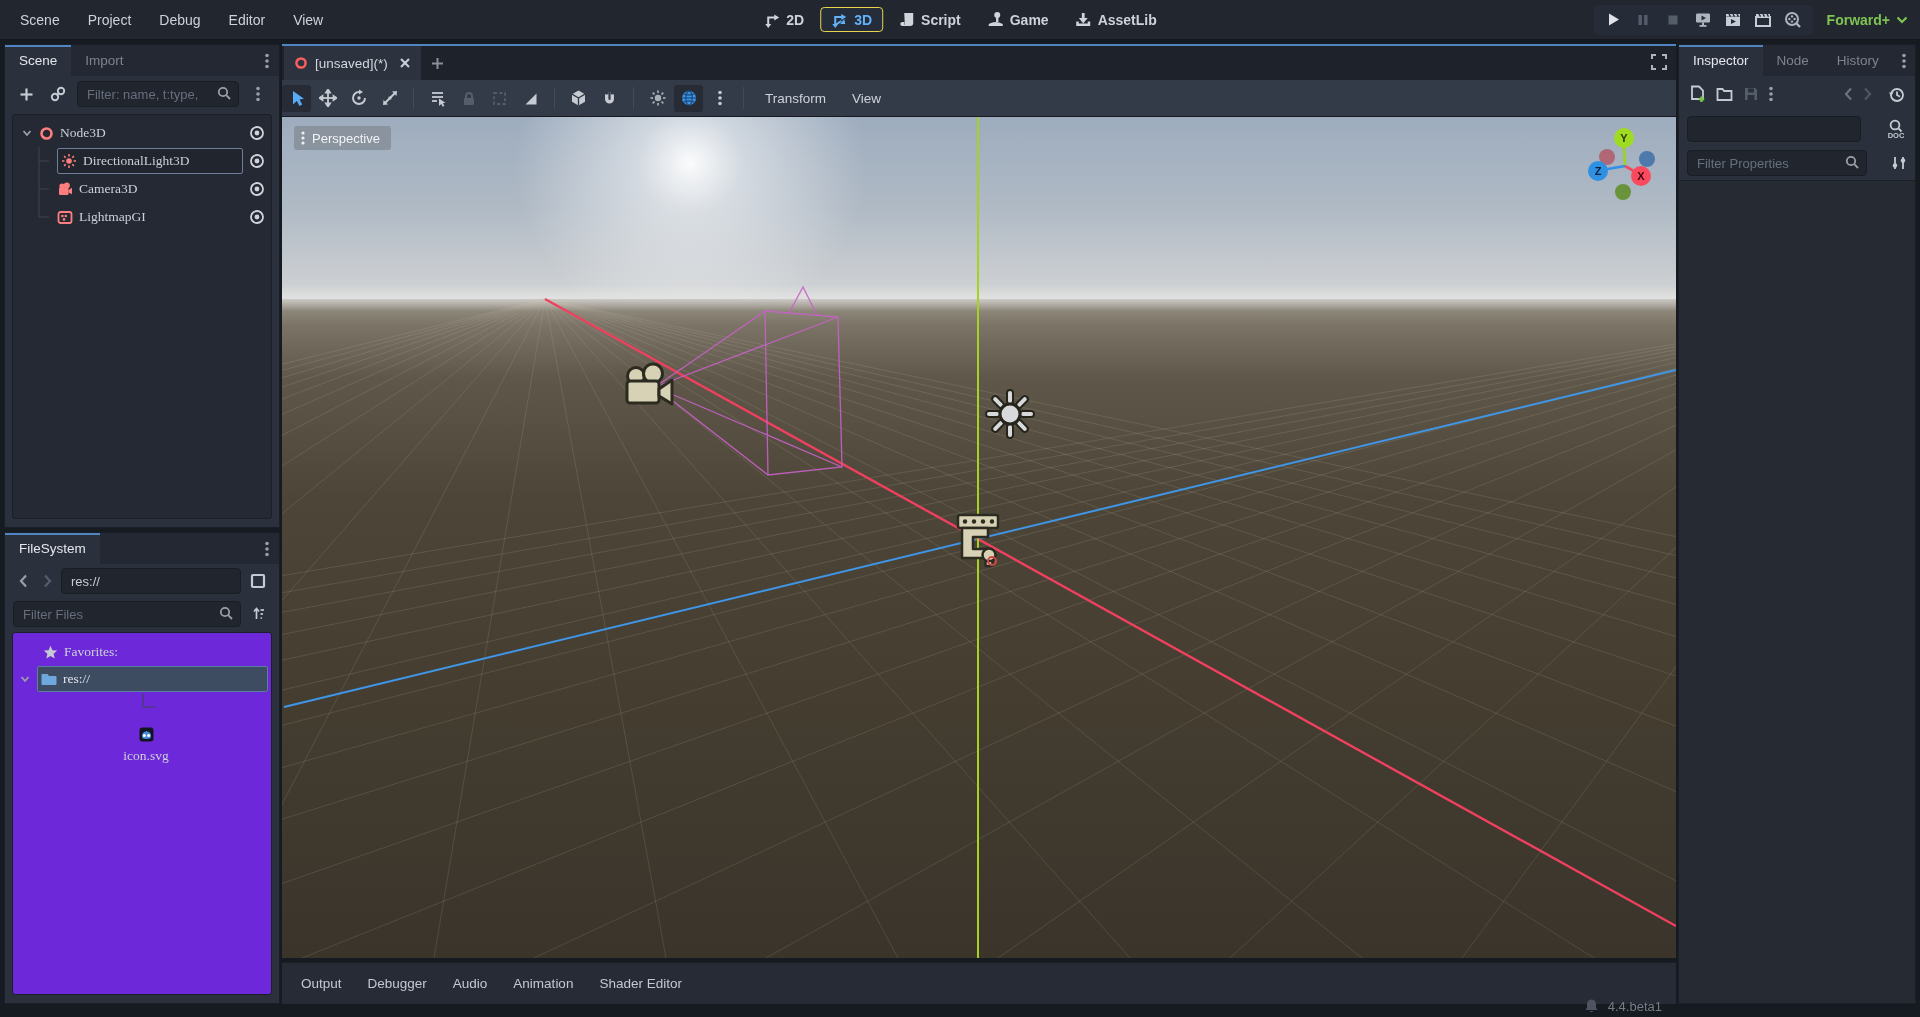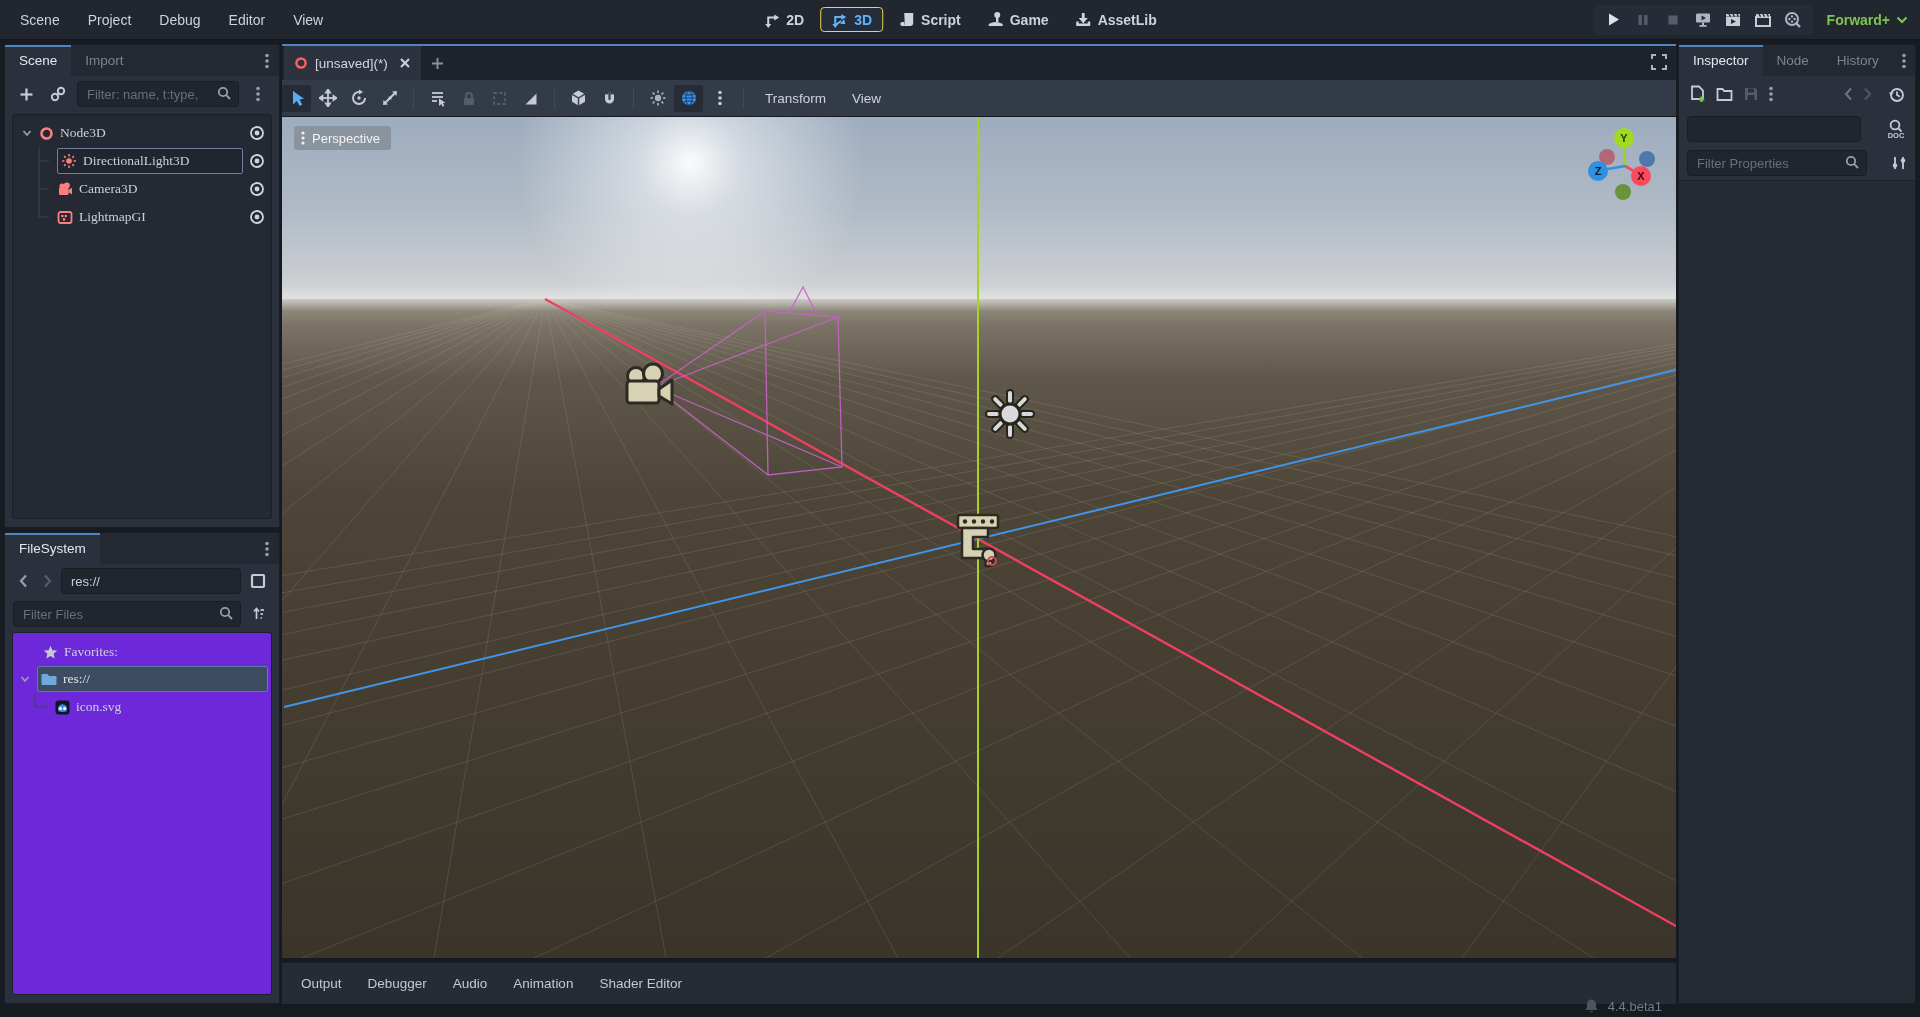--- a/index.html
+++ b/index.html
@@ -435,21 +435,21 @@
           </span>
         <span class="row-box selected">
           <span>
               <svg width="16" height="14" viewBox="0 0 16 14">
                 <path d="M1.5 2 h5 l1.6 2 h6.4 a1 1 0 0 1 1 1 v7 a1 1 0 0 1 -1 1 h-13 a1 1 0 0 1 -1 -1 v-9 a1 1 0 0 1 1 -1 z" fill="#6fa8dc"></path>
               </svg>
             </span>
           <span class="lbl" style="color:#e2e6eb;">res://</span>
         </span>
       </div>
-      <div class="row" style="padding-left:14px;">
+      <div class="row" style="padding-left:14px;flex-direction:column;">
         <span class="guide">
             <svg width="22" height="28" viewBox="0 0 22 28">
               <line x1="8" y1="0" x2="8" y2="14" stroke="#3e4452"></line>
               <line x1="8" y1="14" x2="20" y2="14" stroke="#3e4452"></line>
             </svg>
           </span>
         <span>
             <svg width="15" height="15" viewBox="0 0 15 15">
               <rect x="0.5" y="0.5" width="14" height="14" rx="3" fill="#12171f"></rect>
               <path d="M3 9 q0 -4.5 4.5 -4.5 q4.5 0 4.5 4.5 l-0.4 2.2 q-4.1 1.4 -8.2 0 z" fill="#478cda"></path>

